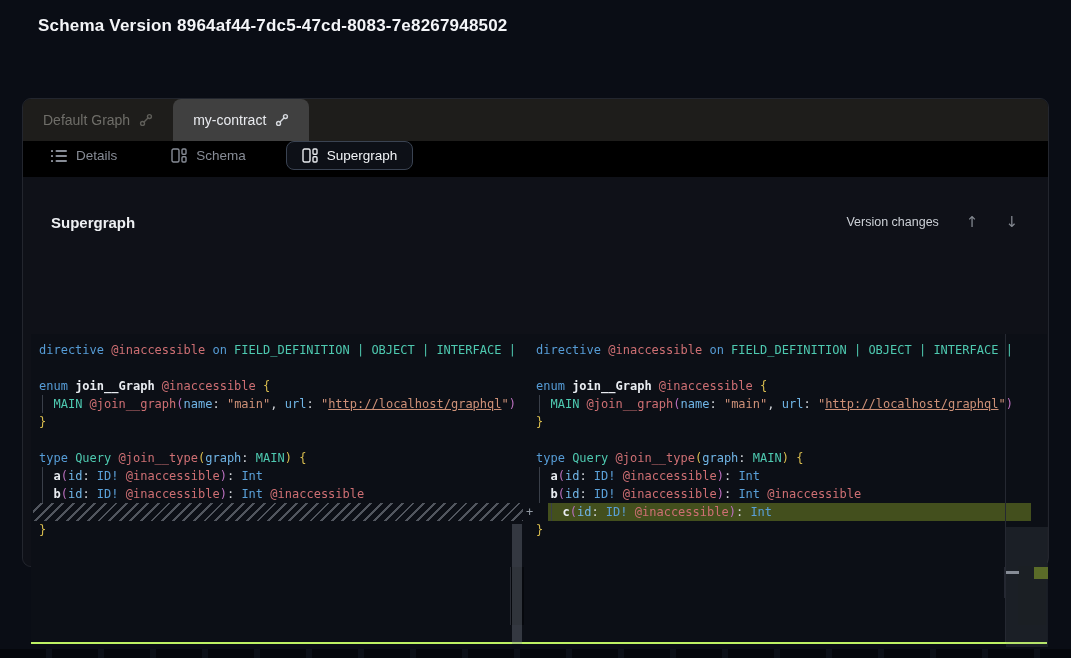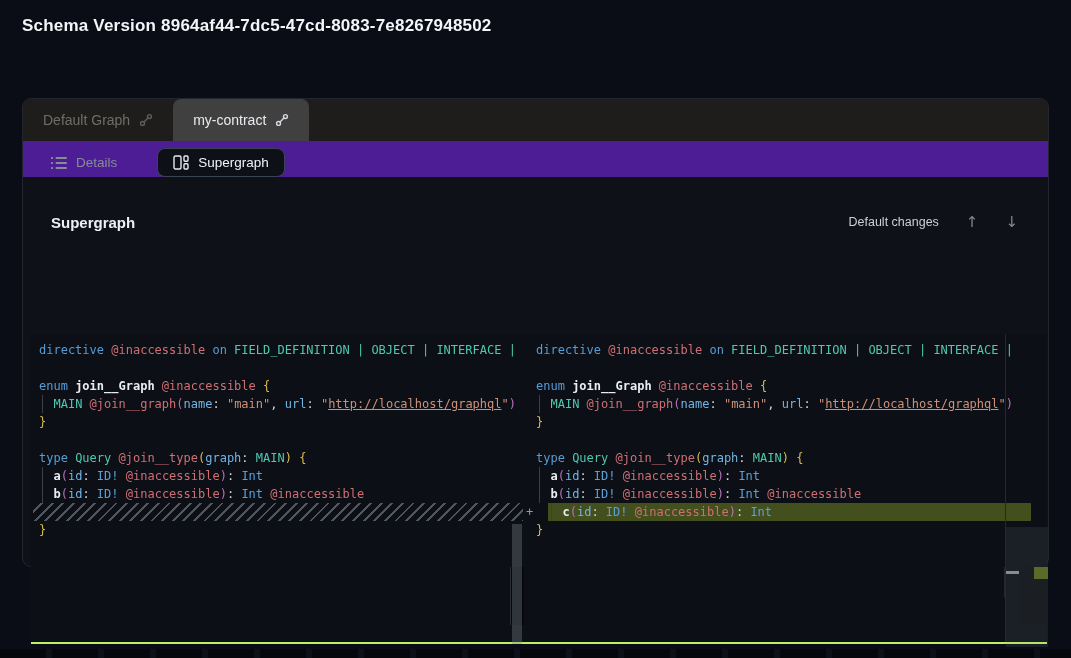--- a/index.html
+++ b/index.html
@@ -1,33 +1,33 @@
 <!DOCTYPE html>
 <html style="--keyword: #569cd6; --directive: #ce6f73; --type: #4ec9b0; --argument: #70b5e6; --scalar: #5aa0d8; --string: #ce9178; --punct: #d2d5da; --bracket1: #d9bd4e; --bracket2: #b96fbd; --field: #e9ecf1; --default_text: #ced2d9; --added_bg: #434f1d; --page_bg: #0a0d15; --card_bg: #12141b; --editor_bg: #0c0f16;"><head>
 <meta charset="utf-8">
 <style>
   html,body{margin:0;padding:0;background:#0a0d15;overflow:hidden;}
   #app{position:relative;width:1071px;height:658px;background:#0a0d15;
        font-family:"Liberation Sans",sans-serif;color:#ced2d9;}
   
-  .page-title{position:absolute;left:22px;top:16px;font-size:17px;font-weight:700;color:#f4f5f8;letter-spacing:.2px;}
+  .page-title{position:absolute;left:38px;top:16px;font-size:17px;font-weight:700;color:#f4f5f8;letter-spacing:.2px;}
   .page-subtitle{position:absolute;left:22px;top:44px;font-size:13px;color:#8b8f99;}
   
   .card{position:absolute;left:22px;top:98px;width:1027px;height:469px;background:#12141b;
         border:1px solid #23262e;border-radius:9px;box-sizing:border-box;}
   
   .tabbar{position:absolute;left:0;top:0;right:0;height:42px;background:#1e1d1b;
           border-radius:8px 8px 0 0;display:flex;align-items:stretch;}
   .tab{display:flex;align-items:center;gap:9px;padding:0 20px;font-size:14px;color:#6f6e69;cursor:pointer;}
   .tab .tab-icon{display:flex;align-items:center;color:#5f5e59;}
   .tab.active{background:#404040;border-radius:8px 8px 0 0;color:#e9ebef;}
   .tab.active .tab-icon{color:#d6d9de;}
   
-  .subtabbar{position:absolute;left:0;top:42px;right:0;height:36px;background:#4c1d95;
-             display:flex;align-items:flex-end;padding-left:14px;gap:26px;box-sizing:border-box;}
+  .subtabbar{position:absolute;left:0;top:42px;right:0;height:36px;background:#000000;
+             display:flex;align-items:flex-start;padding-left:14px;gap:26px;box-sizing:border-box;}
   .subtab{display:flex;align-items:center;gap:9px;font-size:13.5px;color:#878c96;padding:7px 14px;cursor:pointer;}
   .subtab .st-icon{display:flex;align-items:center;color:#878c96;}
   .subtab.active{color:#f1f3f6;background:#0d1017;border:1px solid #3a4352;border-radius:8px;padding:6px 15px;}
   .subtab.active .st-icon{color:#e8eaee;}
   
   .panel{position:absolute;left:0;top:78px;right:0;bottom:0;background:#0f1118;border-radius:0 0 9px 9px;}
   .panel-header{position:absolute;left:28px;right:30px;top:30px;height:30px;display:flex;
                 align-items:center;justify-content:space-between;}
   .panel-heading{font-size:15px;font-weight:700;color:#eef0f3;}
   .nav-changes{display:flex;align-items:center;gap:27px;}
@@ -107,37 +107,47 @@
             <rect x="0" y="1" width="2" height="2" rx="0.5"></rect>
               <rect x="4.5" y="1" width="11.5" height="2" rx="1"></rect>
             <rect x="0" y="6" width="2" height="2" rx="0.5"></rect>
               <rect x="4.5" y="6" width="11.5" height="2" rx="1"></rect>
             <rect x="0" y="11" width="2" height="2" rx="0.5"></rect>
               <rect x="4.5" y="11" width="11.5" height="2" rx="1"></rect>
           </svg>
         </span>
         <span>Details</span>
       </div>
+      <div class="subtab">
+        <span class="st-icon">
+          <svg width="16" height="15" viewBox="0 0 16 15" fill="none" stroke="currentColor" stroke-width="1.4">
+            <rect x="1" y="1" width="7" height="13" rx="1.5"></rect>
+            <rect x="11" y="1" width="4" height="5.2" rx="1"></rect>
+            <rect x="11" y="8.8" width="4" height="5.2" rx="1"></rect>
+          </svg>
+        </span>
+        <span>Schema</span>
+      </div>
       <div class="subtab active">
         <span class="st-icon">
           <svg width="16" height="15" viewBox="0 0 16 15" fill="none" stroke="currentColor" stroke-width="1.4">
             <rect x="1" y="1" width="7" height="13" rx="1.5"></rect>
             <rect x="11" y="1" width="4" height="5.2" rx="1"></rect>
             <rect x="11" y="8.8" width="4" height="5.2" rx="1"></rect>
           </svg>
         </span>
         <span>Supergraph</span>
       </div>
     </div>
 
     <div class="panel">
       <div class="panel-header">
         <div class="panel-heading">Supergraph</div>
         <div class="nav-changes">
-          <span class="nav-label">Default changes</span>
+          <span class="nav-label">Version changes</span>
           <button class="nav-arrow">↑</button>
           <button class="nav-arrow">↓</button>
         </div>
       </div>
 
       <div class="editor">
         <div class="cl added" style="position:absolute;left:505px;top:169px;width:483px;height:18px;z-index:0;"></div>
         <div class="pane pane-left" id="pane-left">
             <div class="cl"><span class="t-kw">directive</span><span class="t-txt"> </span><span class="t-dir">@inaccessible</span><span class="t-txt"> </span><span class="t-kw">on</span><span class="t-txt"> </span><span class="t-typ">FIELD_DEFINITION | OBJECT | INTERFACE |</span></div>
             <div class="cl"></div>

